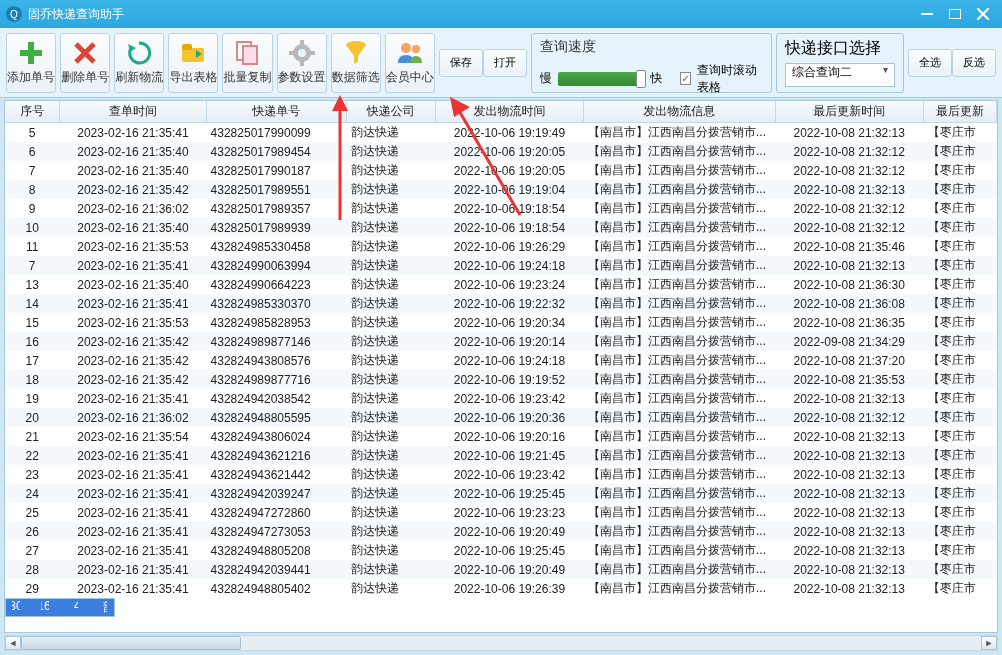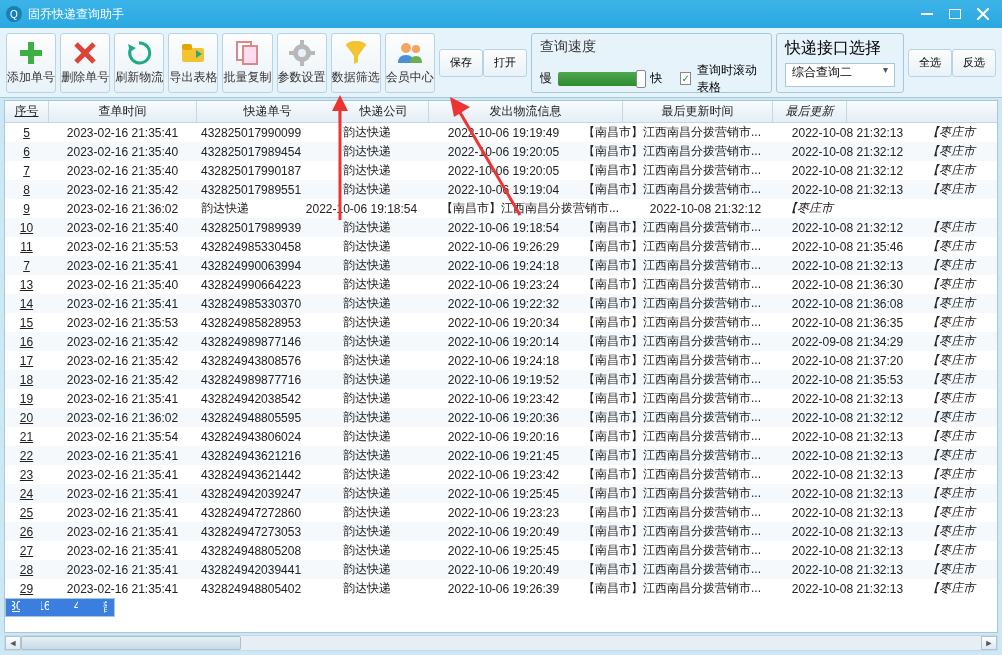--- a/index.html
+++ b/index.html
@@ -33,28 +33,28 @@
 
 .grid-wrap { position: absolute; top: 100px; left: 4px; right: 4px; bottom: 22px; background: #fff; border: 1px solid #a8c8d8; overflow: hidden; }
 .grid-head { display: flex; height: 22px; background: linear-gradient(#f8fbfd,#e4eef5); border-bottom: 1px solid #c4d8e6; font-size: 12px; }
 .grid-head .c { border-right: 1px solid #c4d8e6; display: flex; align-items: center; justify-content: center; color: #222; }
 .grid-body { overflow: hidden; }
 .row { display: flex; height: 19px; font-size: 12px; color: #222; }
 .row:nth-child(even) { background: #f5f9fc; }
 .row .c { border-right: 1px solid transparent; display: flex; align-items: center; padding: 0 4px; white-space: nowrap; overflow: hidden; }
 .row.sel { background: #3a7fe0; color: #fff; gap: 20px; }
 
-.c0 { width: 44px; justify-content: center !important; text-decoration: underline; }
+.c0 { width: 56px; justify-content: center !important; }
 .c1 { width: 148px; justify-content: center !important; }
 .c2 { width: 142px; }
 .c3 { width: 90px; }
 .c4 { width: 150px; justify-content: center !important; }
 .c5 { width: 194px; }
 .c6 { width: 150px; justify-content: center !important; }
-.c7 { width: 74px; font-style: italic; }
+.c7 { width: 74px; }
 
 .scrollbar-h { position: absolute; left: 4px; right: 4px; bottom: 4px; height: 16px; background: #e8eff4; border: 1px solid #c4d8e6; display: flex; align-items: center; }
 .scrollbar-h .sb-btn { width: 16px; height: 14px; background: linear-gradient(#fdfdfd,#dde8f0); border: 1px solid #b0c4d4; display: flex; align-items: center; justify-content: center; font-size: 9px; color: #555; cursor: pointer; }
 .scrollbar-h .sb-track { flex: 1; position: relative; height: 14px; }
 .scrollbar-h .sb-thumb { position: absolute; left: 0; width: 220px; height: 14px; background: linear-gradient(#e8f0f6,#c8dae8); border: 1px solid #a8c0d0; border-radius: 2px; }
 
 .arrow-red { position: absolute; pointer-events: none; z-index: 50; }
 </style>
 </head>
 <body>
@@ -193,20 +193,21 @@
     <div class="sm-btn">反选</div>
   </div>
 </div>
 
 <div class="grid-wrap">
   <div class="grid-head" id="ghead">
       <div class="c c0">序号</div>
       <div class="c c1">查单时间</div>
       <div class="c c2">快递单号</div>
       <div class="c c3">快递公司</div>
+      <div class="c c4">发出物流时间</div>
       <div class="c c5">发出物流信息</div>
       <div class="c c6">最后更新时间</div>
       <div class="c c7">最后更新</div>
     </div>
   <div class="grid-body" id="gbody">
       <div class="row">
         <div class="c c0">5</div>
         <div class="c c1">2023-02-16 21:35:41</div>
         <div class="c c2">432825017990099</div>
         <div class="c c3">韵达快递</div>
@@ -241,20 +242,21 @@
         <div class="c c2">432825017989551</div>
         <div class="c c3">韵达快递</div>
         <div class="c c4">2022-10-06 19:19:04</div>
         <div class="c c5">【南昌市】江西南昌分拨营销市...</div>
         <div class="c c6">2022-10-08 21:32:13</div>
         <div class="c c7">【枣庄市</div>
       </div>
       <div class="row">
         <div class="c c0">9</div>
         <div class="c c1">2023-02-16 21:36:02</div>
+        <div class="c c2">432825017989357</div>
         <div class="c c3">韵达快递</div>
         <div class="c c4">2022-10-06 19:18:54</div>
         <div class="c c5">【南昌市】江西南昌分拨营销市...</div>
         <div class="c c6">2022-10-08 21:32:12</div>
         <div class="c c7">【枣庄市</div>
       </div>
       <div class="row">
         <div class="c c0">10</div>
         <div class="c c1">2023-02-16 21:35:40</div>
         <div class="c c2">432825017989939</div>

